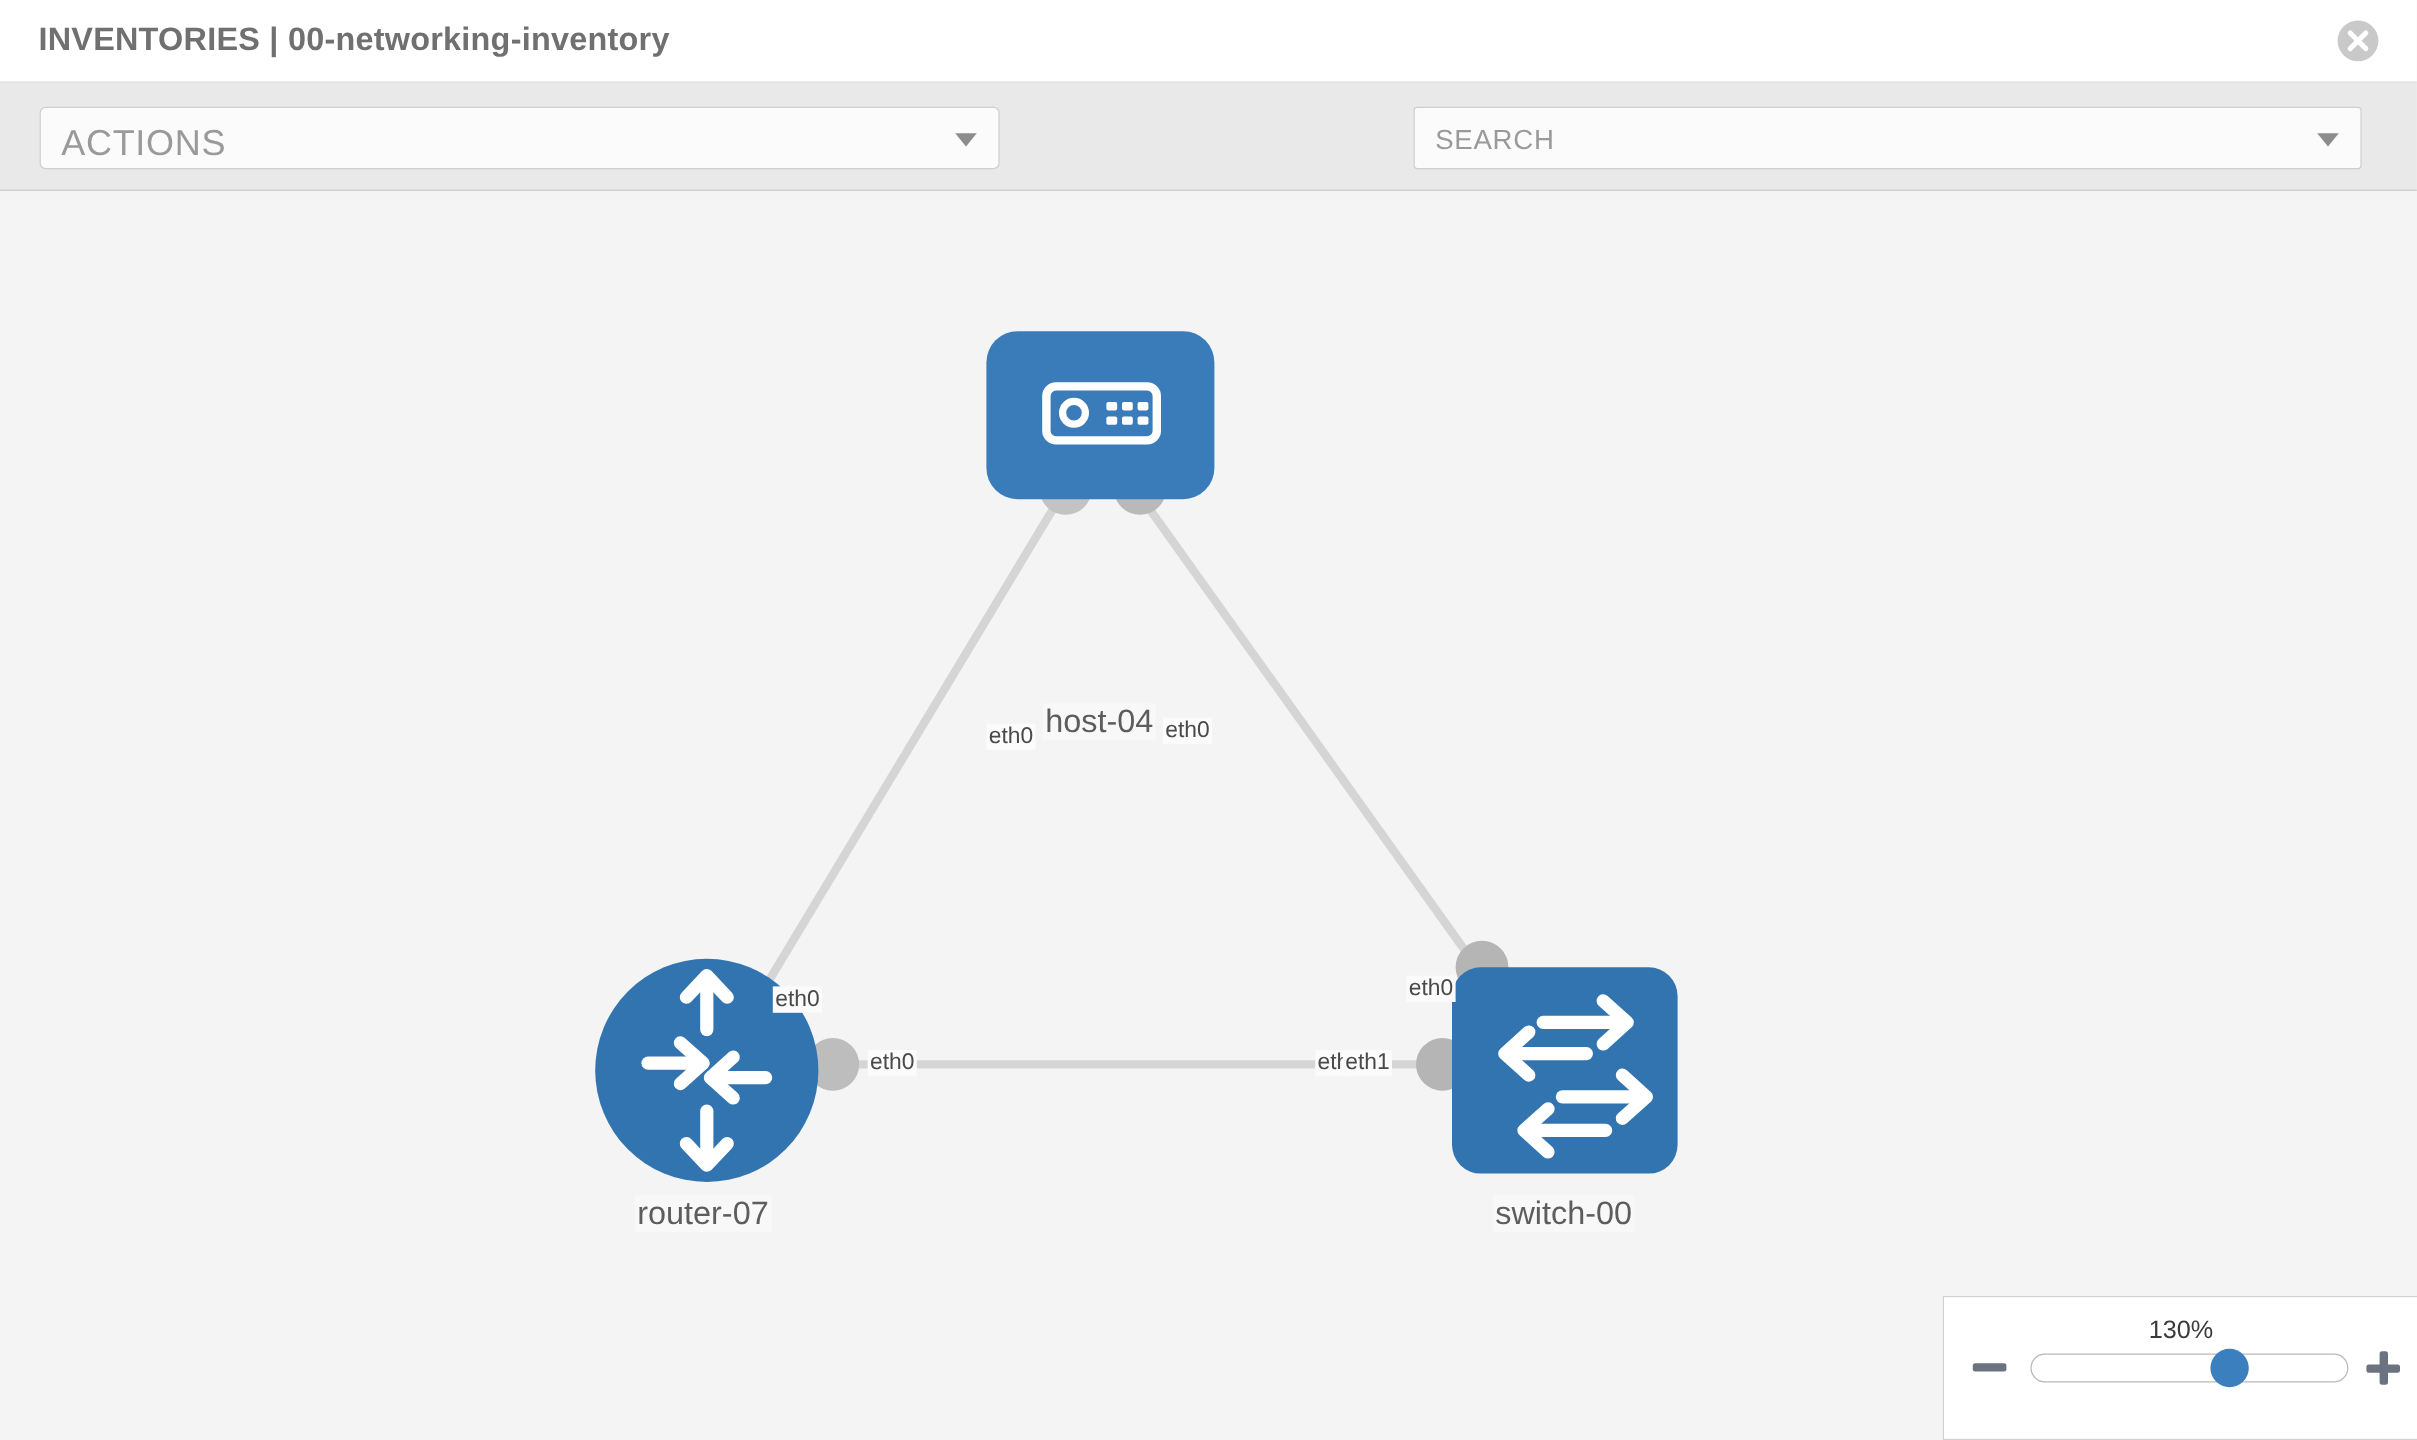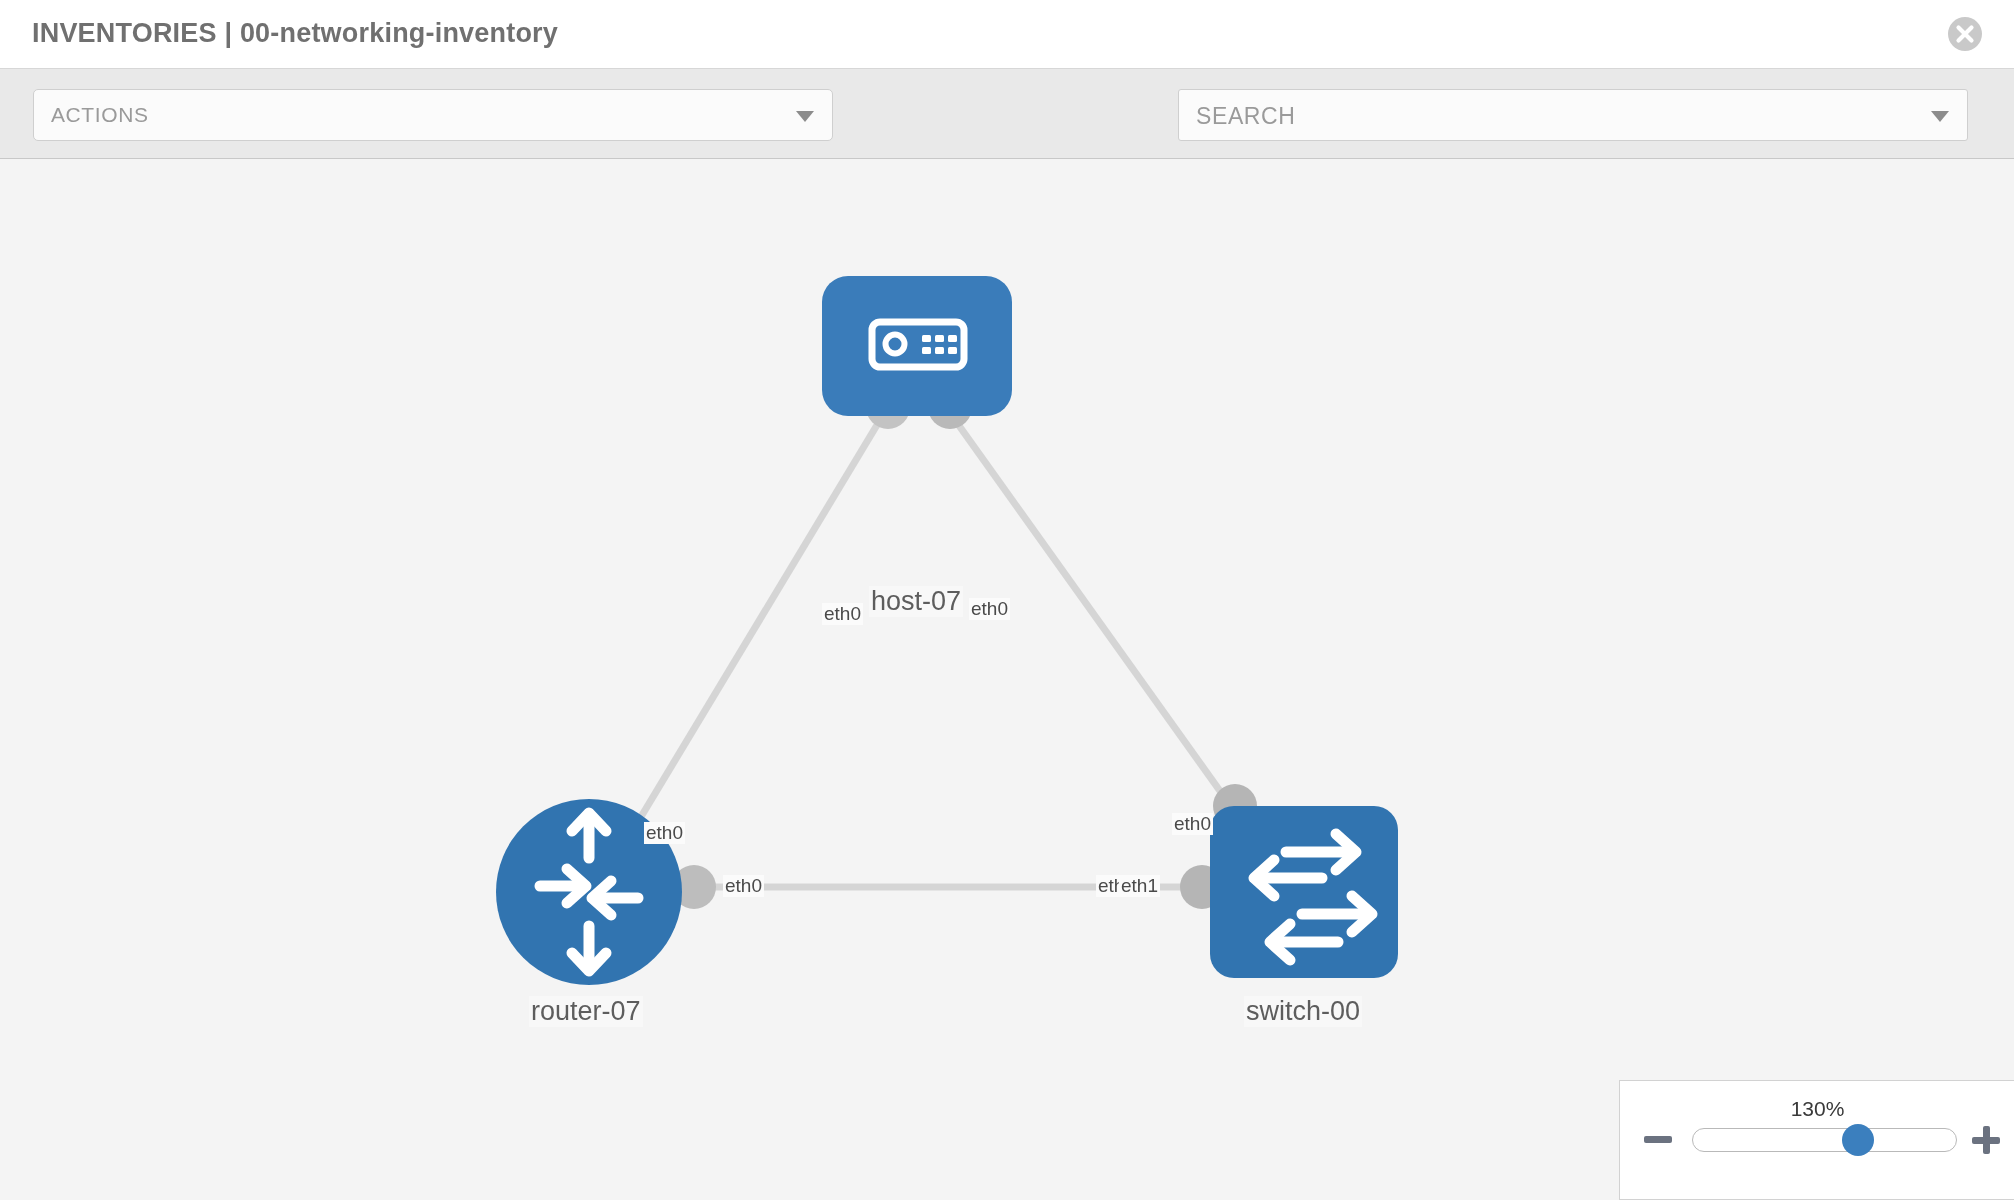--- a/index.html
+++ b/index.html
@@ -39,21 +39,21 @@
   }
   .actions-select {
     position: absolute; left: 33px; top: 20px;
     width: 800px; height: 52px;
     background: #fbfbfb;
     border: 1px solid #cfcfcf;
     border-radius: 5px;
   }
   .actions-select .sel-label {
     position: absolute; left: 17px; top: 13px;
-    font-size: 21px; color: #9a9a9a;
+    font-size: 30px; color: #9a9a9a;
     letter-spacing: 0.6px;
   }
   .caret {
     position: absolute; right: 18px; top: 21px;
     width: 0; height: 0;
     border-left: 9px solid transparent;
     border-right: 9px solid transparent;
     border-top: 11px solid #8c8c8c;
   }
   .tool-icon {
@@ -255,21 +255,21 @@
   </svg>
 
   <span class="iface-label" style="left:822px; top:443px;">eth0</span>
   <span class="iface-label" style="left:969px; top:438px;">eth0</span>
   <span class="iface-label" style="left:644px; top:662px;">eth0</span>
   <span class="iface-label" style="left:1172px; top:653px;">eth0</span>
   <span class="iface-label" style="left:723px; top:715px;">eth0</span>
   <span class="iface-label" style="left:1096px; top:715px;">eth</span>
   <span class="iface-label" style="left:1119px; top:715px;">eth1</span>
 
-  <span class="node-label" style="left:869px; top:426px;">host-07</span>
+  <span class="node-label" style="left:869px; top:426px;">host-04</span>
   <span class="node-label" style="left:529px; top:836px;">router-07</span>
   <span class="node-label" style="left:1244px; top:836px;">switch-00</span>
 </div>
 
 <div class="zoom-widget">
   <div class="zoom-pct">130%</div>
   <div class="zoom-minus"></div>
   <div class="zoom-track"></div>
   <div class="zoom-handle"></div>
   <div class="zoom-plus"></div>

